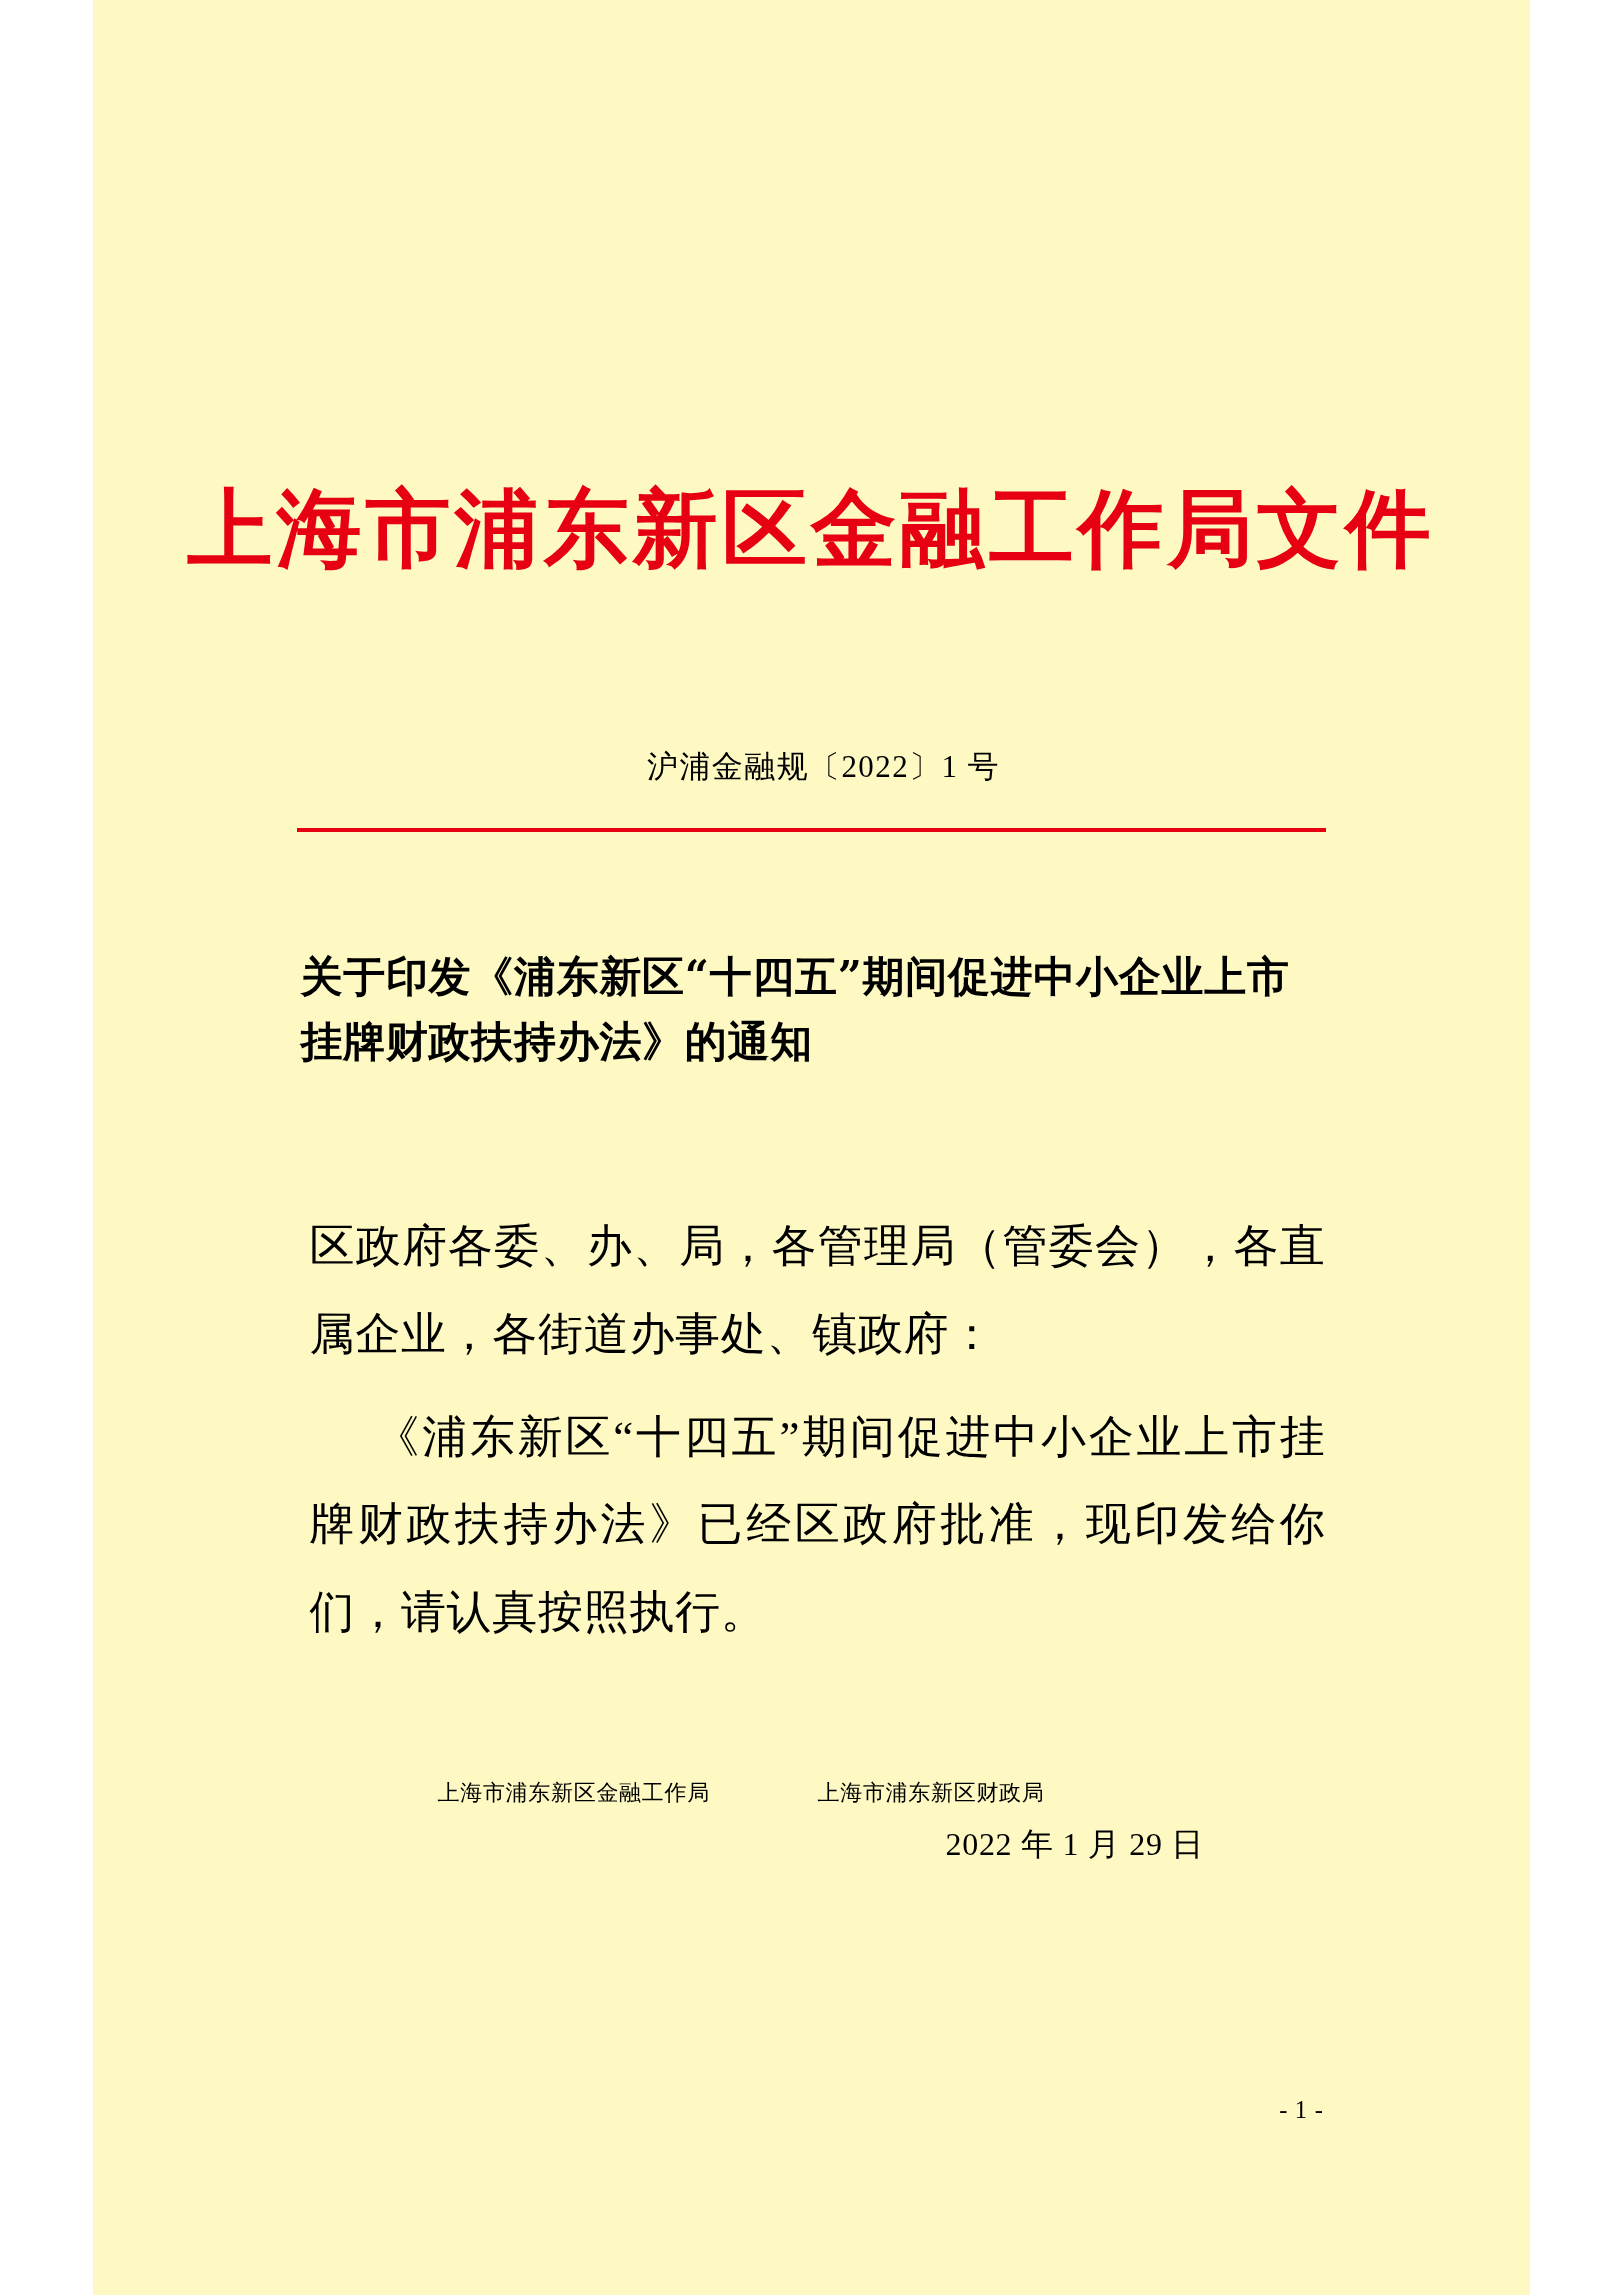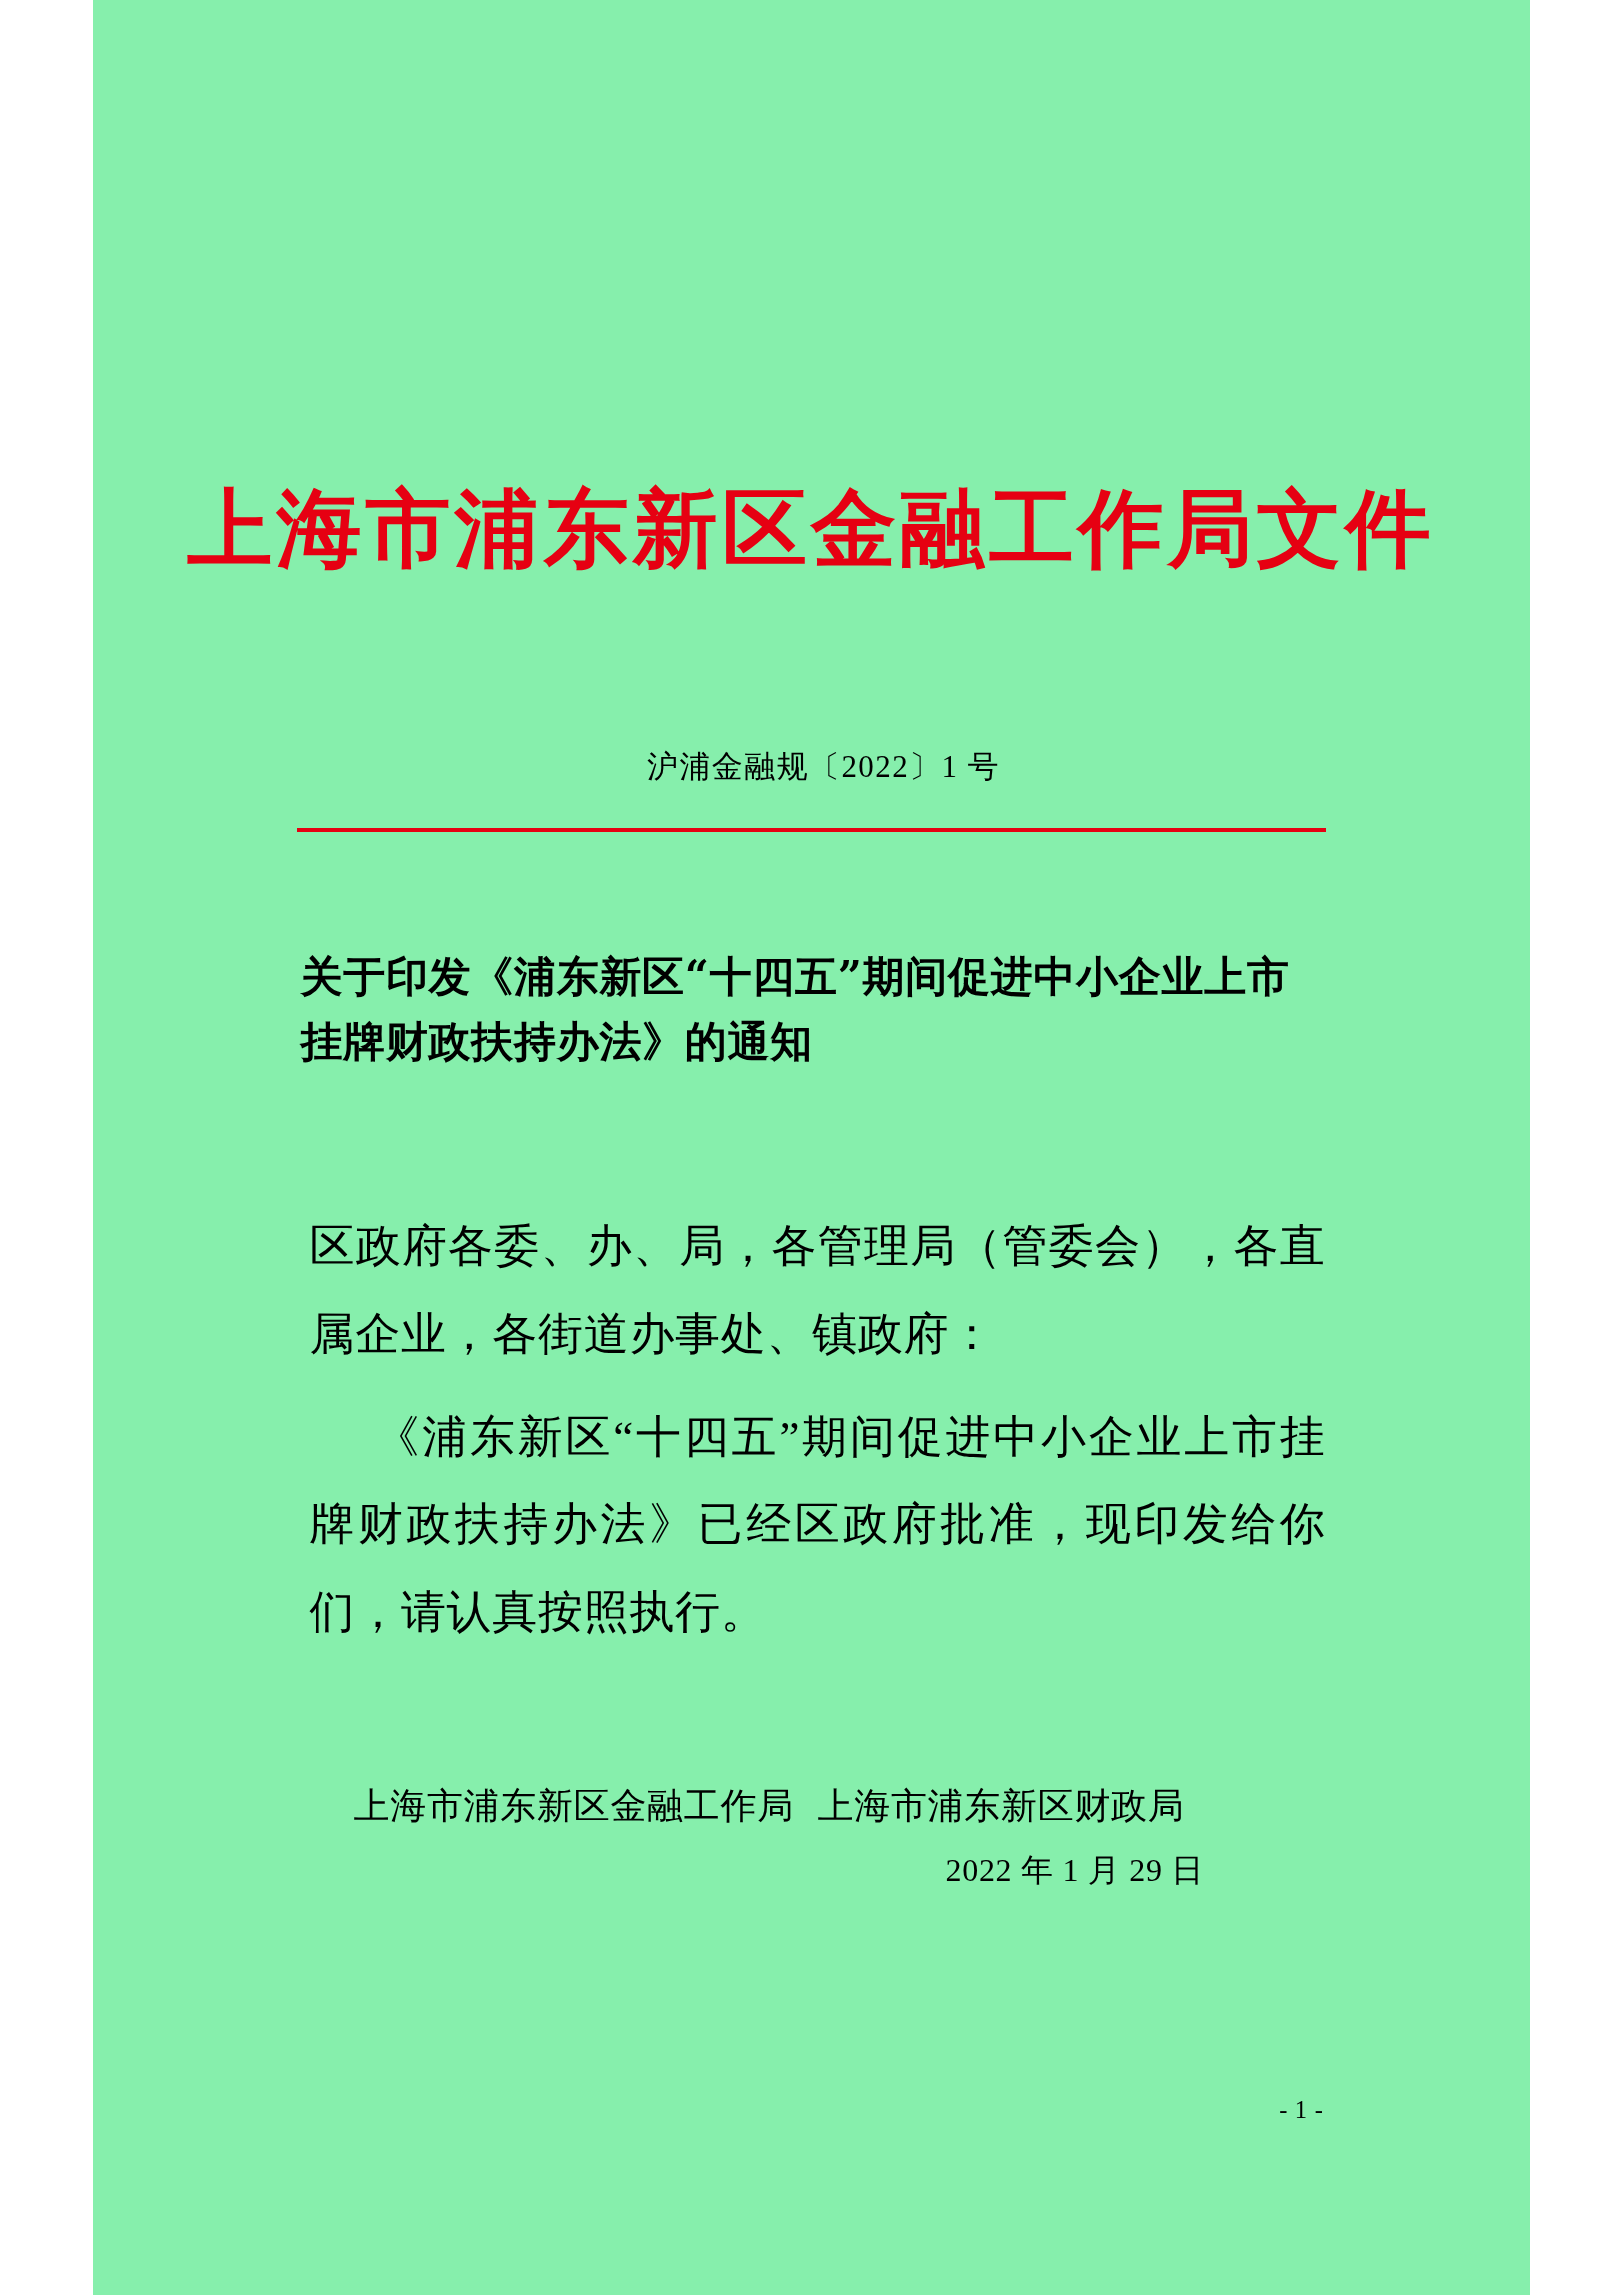--- a/index.html
+++ b/index.html
@@ -8,21 +8,21 @@
     background: #ffffff;
   }
   body {
     font-family: "Liberation Serif", "DejaVu Serif", serif;
     color: #000000;
   }
   .page {
     position: relative;
     width: 1437px;
     height: 2295px;
-    background: #86efac;
+    background: #fef9c3;
     overflow: hidden;
     margin: 0 auto;
   }
   .doc-header {
     position: absolute;
     left: 0;
     right: 0;
     top: 477px;
     text-align: center;
   }
@@ -84,21 +84,21 @@
     text-indent: 65px;
   }
   .signature {
     position: absolute;
     left: 217px;
     right: 204px;
     top: 1772px;
   }
   .sig-row {
     display: flex;
-    font-size: 36px;
+    font-size: 22px;
     letter-spacing: 0.7px;
     line-height: 1.9;
   }
   .sig-left {
     width: 50%;
     text-align: center;
     padding-left: 20.4px;
     box-sizing: border-box;
   }
   .sig-right {

